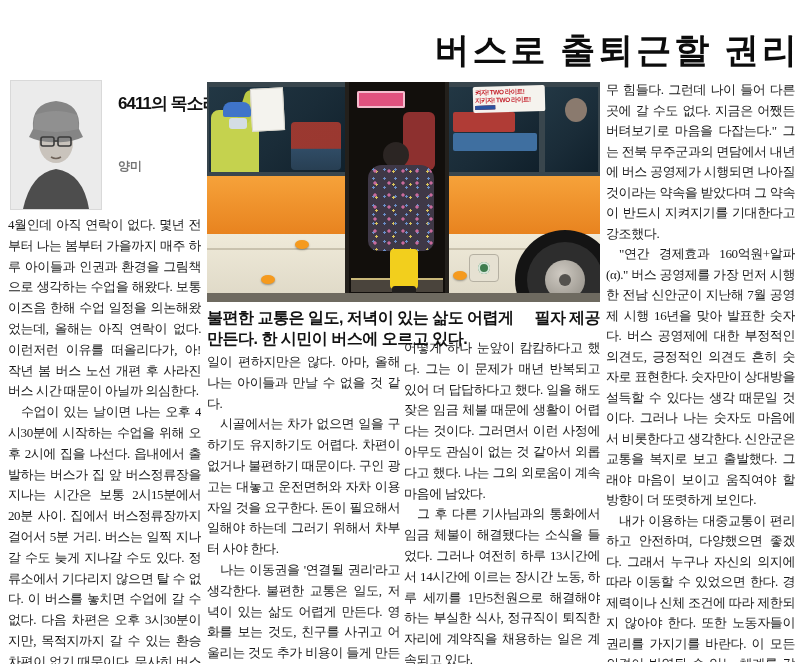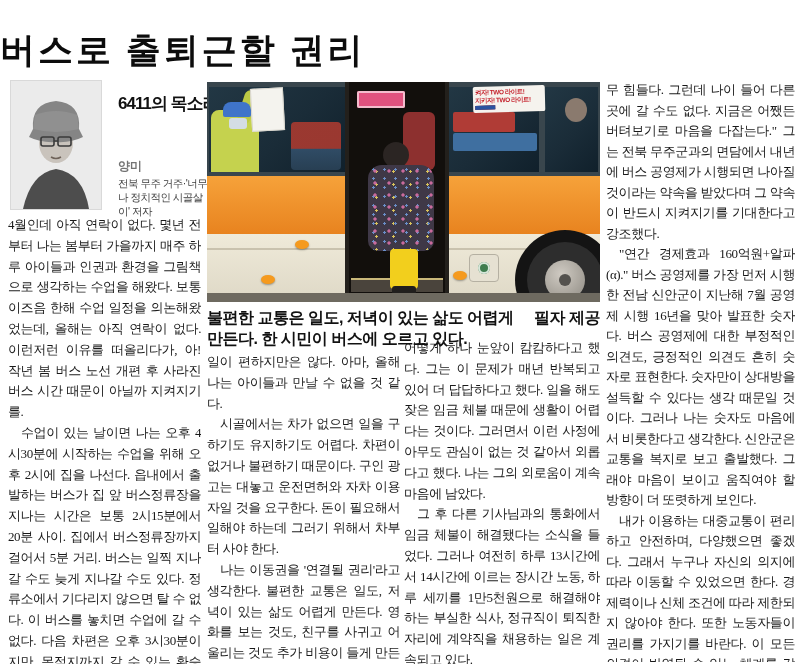--- a/index.html
+++ b/index.html
@@ -5,21 +5,21 @@
   * { box-sizing: border-box; }
   html,body { margin:0; padding:0; }
   body {
     width:800px; height:664px; background:#ffffff; overflow:hidden;
     font-family:"Liberation Serif","DejaVu Serif",serif; color:#1c1c1c;
   }
   .page { position:relative; width:800px; height:664px; background:#fff; }
 
   
   .headline {
-    position:absolute; top:4px; left:0; width:100%; text-align:left;
+    position:absolute; top:4px; left:0; width:100%; text-align:right;
     font-size:35px; font-weight:700; letter-spacing:3px; color:#0c0c0c;
   }
 
   
   .author-block { position:absolute; left:8px; top:76px; width:194px; height:138px; }
   .portrait {
     position:absolute; left:2px; top:4px; width:92px; height:130px;
     background:#ececec; border:1px solid #d9d9d9;
   }
   .series-title {
@@ -135,21 +135,21 @@
     box-shadow:inset 0 0 0 2px #d7e6da; }
 
   
   .caption-row {
     position:absolute; left:207px; top:308px; width:393px;
     font-family:"Liberation Sans","DejaVu Sans",sans-serif;
     font-size:16px; font-weight:700; color:#111; letter-spacing:-0.5px;
     display:flex; justify-content:flex-end; align-items:baseline;
   }
   .caption-text { font-weight:700; }
-  .caption-credit { font-weight:700; white-space:nowrap; margin-left:10px; }
+  .caption-credit { font-weight:700; white-space:nowrap; margin-left:10px;font-family:Liberation Serif, serif; }
 </style>
 </head>
 <body>
 
 <div class="page">
 
   <h1 class="headline">버스로 출퇴근할 권리</h1>
 
   <div class="author-block">
     <div class="portrait">
@@ -160,21 +160,20 @@
         <path d="M22 48 Q20 22 45 20 Q70 22 68 48 L72 56 Q60 62 45 61 Q30 62 18 56 Z" fill="#858585"></path>
         <path d="M24 34 Q45 26 66 34 L68 48 Q45 54 22 48 Z" fill="#909090"></path>
         <rect x="30" y="56" width="13" height="9" rx="2" fill="none" stroke="#3a3a3a" stroke-width="1.6"></rect>
         <rect x="47" y="56" width="13" height="9" rx="2" fill="none" stroke="#3a3a3a" stroke-width="1.6"></rect>
         <line x1="43" y1="60" x2="47" y2="60" stroke="#3a3a3a" stroke-width="1.4"></line>
         <path d="M40 76 Q45 79 50 76" stroke="#6e6259" stroke-width="1.5" fill="none"></path>
       </svg>
     </div>
     <div class="series-title">6411의 목소리</div>
     <div class="author-name">양미</div>
-    <div class="author-desc">전북 무주 거주·'너무나 정치적인 시골살이' 저자</div>
   </div>
 
   <div class="photo">
     <div class="win-band"></div>
     <div class="win w-left"></div>
     <div class="win w-right"></div>
     <div class="win w-far"></div>
 
     <div class="lw-jacket"></div>
     <div class="lw-arm"></div>
@@ -226,21 +225,21 @@
 
     <div class="ground-shadow"></div>
   </div>
 
   <div class="caption-row">
     <span class="caption-text">불편한 교통은 일도, 저녁이 있는 삶도 어렵게 만든다. 한 시민이 버스에 오르고 있다.</span>
     <span class="caption-credit">필자 제공</span>
   </div>
 
   <div class="col col-1">
-    <p class="flush">4월인데 아직 연락이 없다. 몇년 전부터 나는 봄부터 가을까지 매주 하루 아이들과 인권과 환경을 그림책으로 생각하는 수업을 해왔다. 보통 이즈음 한해 수업 일정을 의논해왔었는데, 올해는 아직 연락이 없다. 이런저런 이유를 떠올리다가, 아! 작년 봄 버스 노선 개편 후 사라진 버스 시간 때문이 아닐까 지켜지기를.</p>
+    <p class="flush">4월인데 아직 연락이 없다. 몇년 전부터 나는 봄부터 가을까지 매주 하루 아이들과 인권과 환경을 그림책으로 생각하는 수업을 해왔다. 보통 이즈음 한해 수업 일정을 의논해왔었는데, 올해는 아직 연락이 없다. 이런저런 이유를 떠올리다가, 아! 작년 봄 버스 노선 개편 후 사라진 버스 시간 때문이 아닐까 의심한다.</p>
     <p>수업이 있는 날이면 나는 오후 4시30분에 시작하는 수업을 위해 오후 2시에 집을 나선다. 읍내에서 출발하는 버스가 집 앞 버스정류장을 지나는 시간은 보통 2시15분에서 20분 사이. 집에서 버스정류장까지 걸어서 5분 거리. 버스는 일찍 지나갈 수도 늦게 지나갈 수도 있다. 정류소에서 기다리지 않으면 탈 수 없다. 이 버스를 놓치면 수업에 갈 수 없다. 다음 차편은 오후 3시30분이지만, 목적지까지 갈 수 있는 환승 차편이 없기 때문이다. 무사히 버스를 타면 10분 후 환승 정류소에 도착한다. 거기서 20분을 기다려 다시 환승, 수업 장소에 도착한다. 수업은 1시간20분 후 시작한다. 버스 노선이 개편되기 전에는 5시40분에 수업이 끝나고 25분을 기다려 환승 정류소로 가는 버스를 탔었다. 그런데 이 차편이 없어진 것이다. 노선 개편 후 수업이 끝나면 선생님 중 한분이 나를 환승 정류소까지 데려다준다. 매주 반복되는 이</p>
   </div>
 
   <div class="col col-2">
     <p class="flush">일이 편하지만은 않다. 아마, 올해 나는 아이들과 만날 수 없을 것 같다.</p>
     <p>시골에서는 차가 없으면 일을 구하기도 유지하기도 어렵다. 차편이 없거나 불편하기 때문이다. 구인 광고는 대놓고 운전면허와 자차 이용자일 것을 요구한다. 돈이 필요해서 일해야 하는데 그러기 위해서 차부터 사야 한다.</p>
     <p>나는 이동권을 '연결될 권리'라고 생각한다. 불편한 교통은 일도, 저녁이 있는 삶도 어렵게 만든다. 영화를 보는 것도, 친구를 사귀고 어울리는 것도 추가 비용이 들게 만든다. 나는 자꾸만 고립된다.</p>
 
   </div>
 

